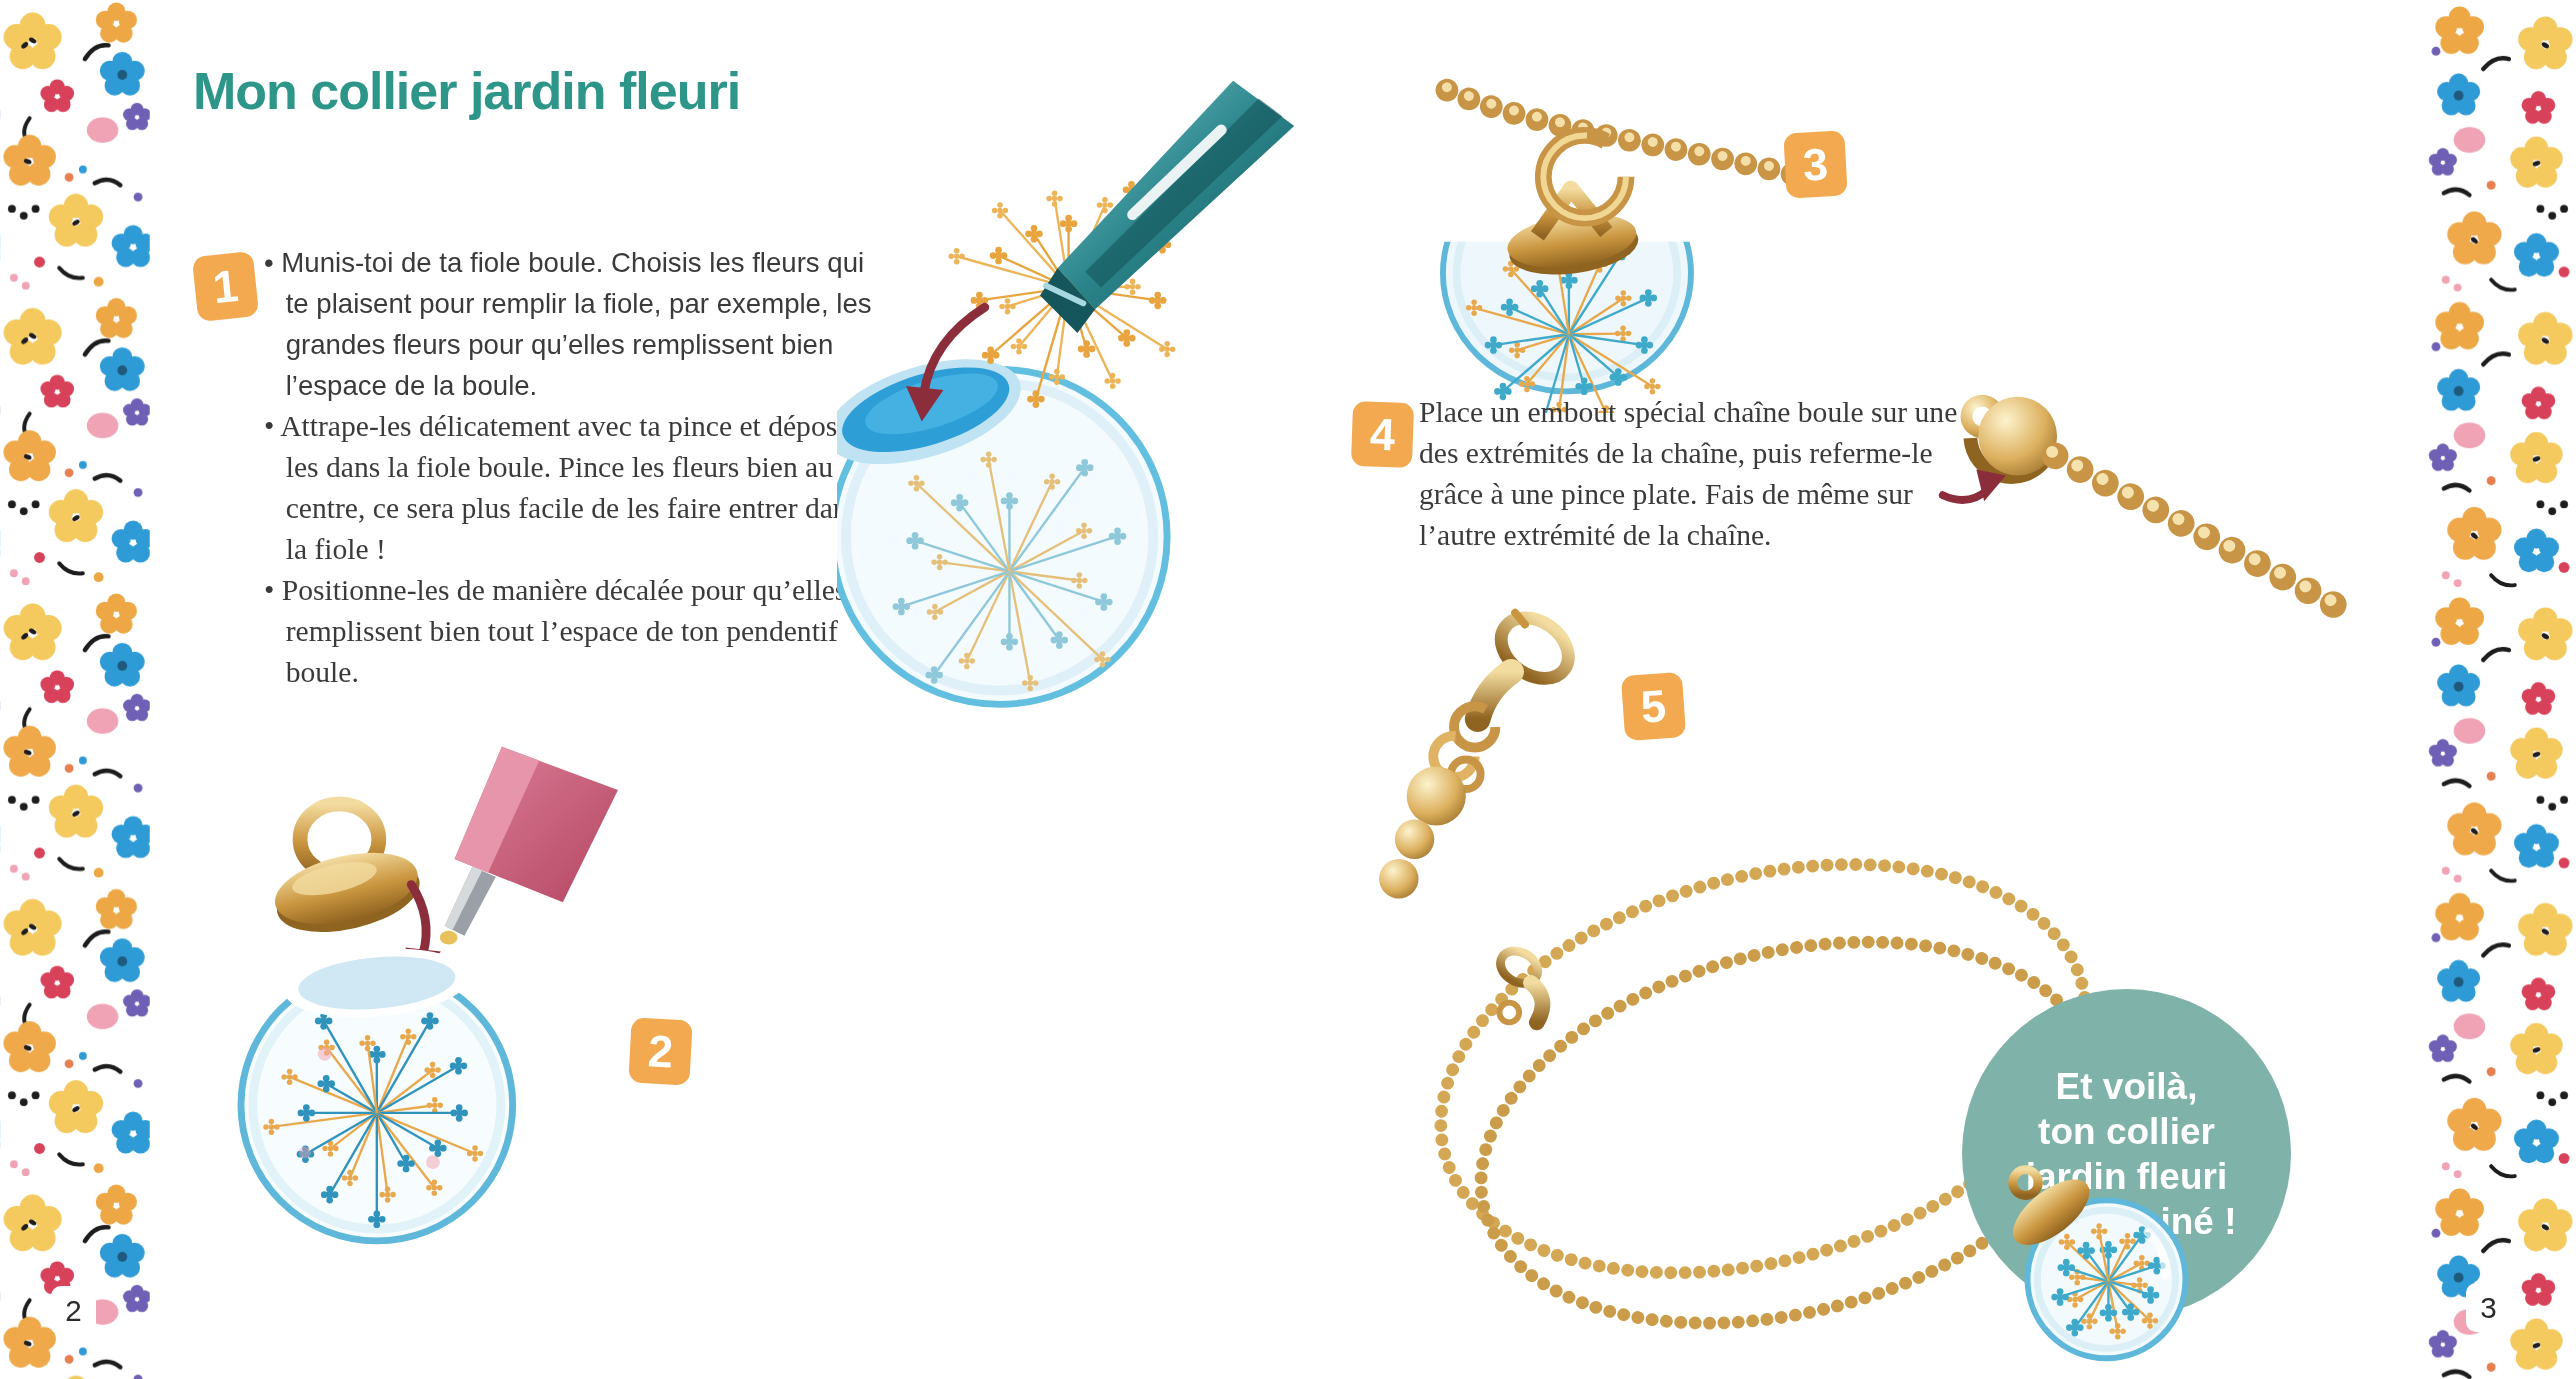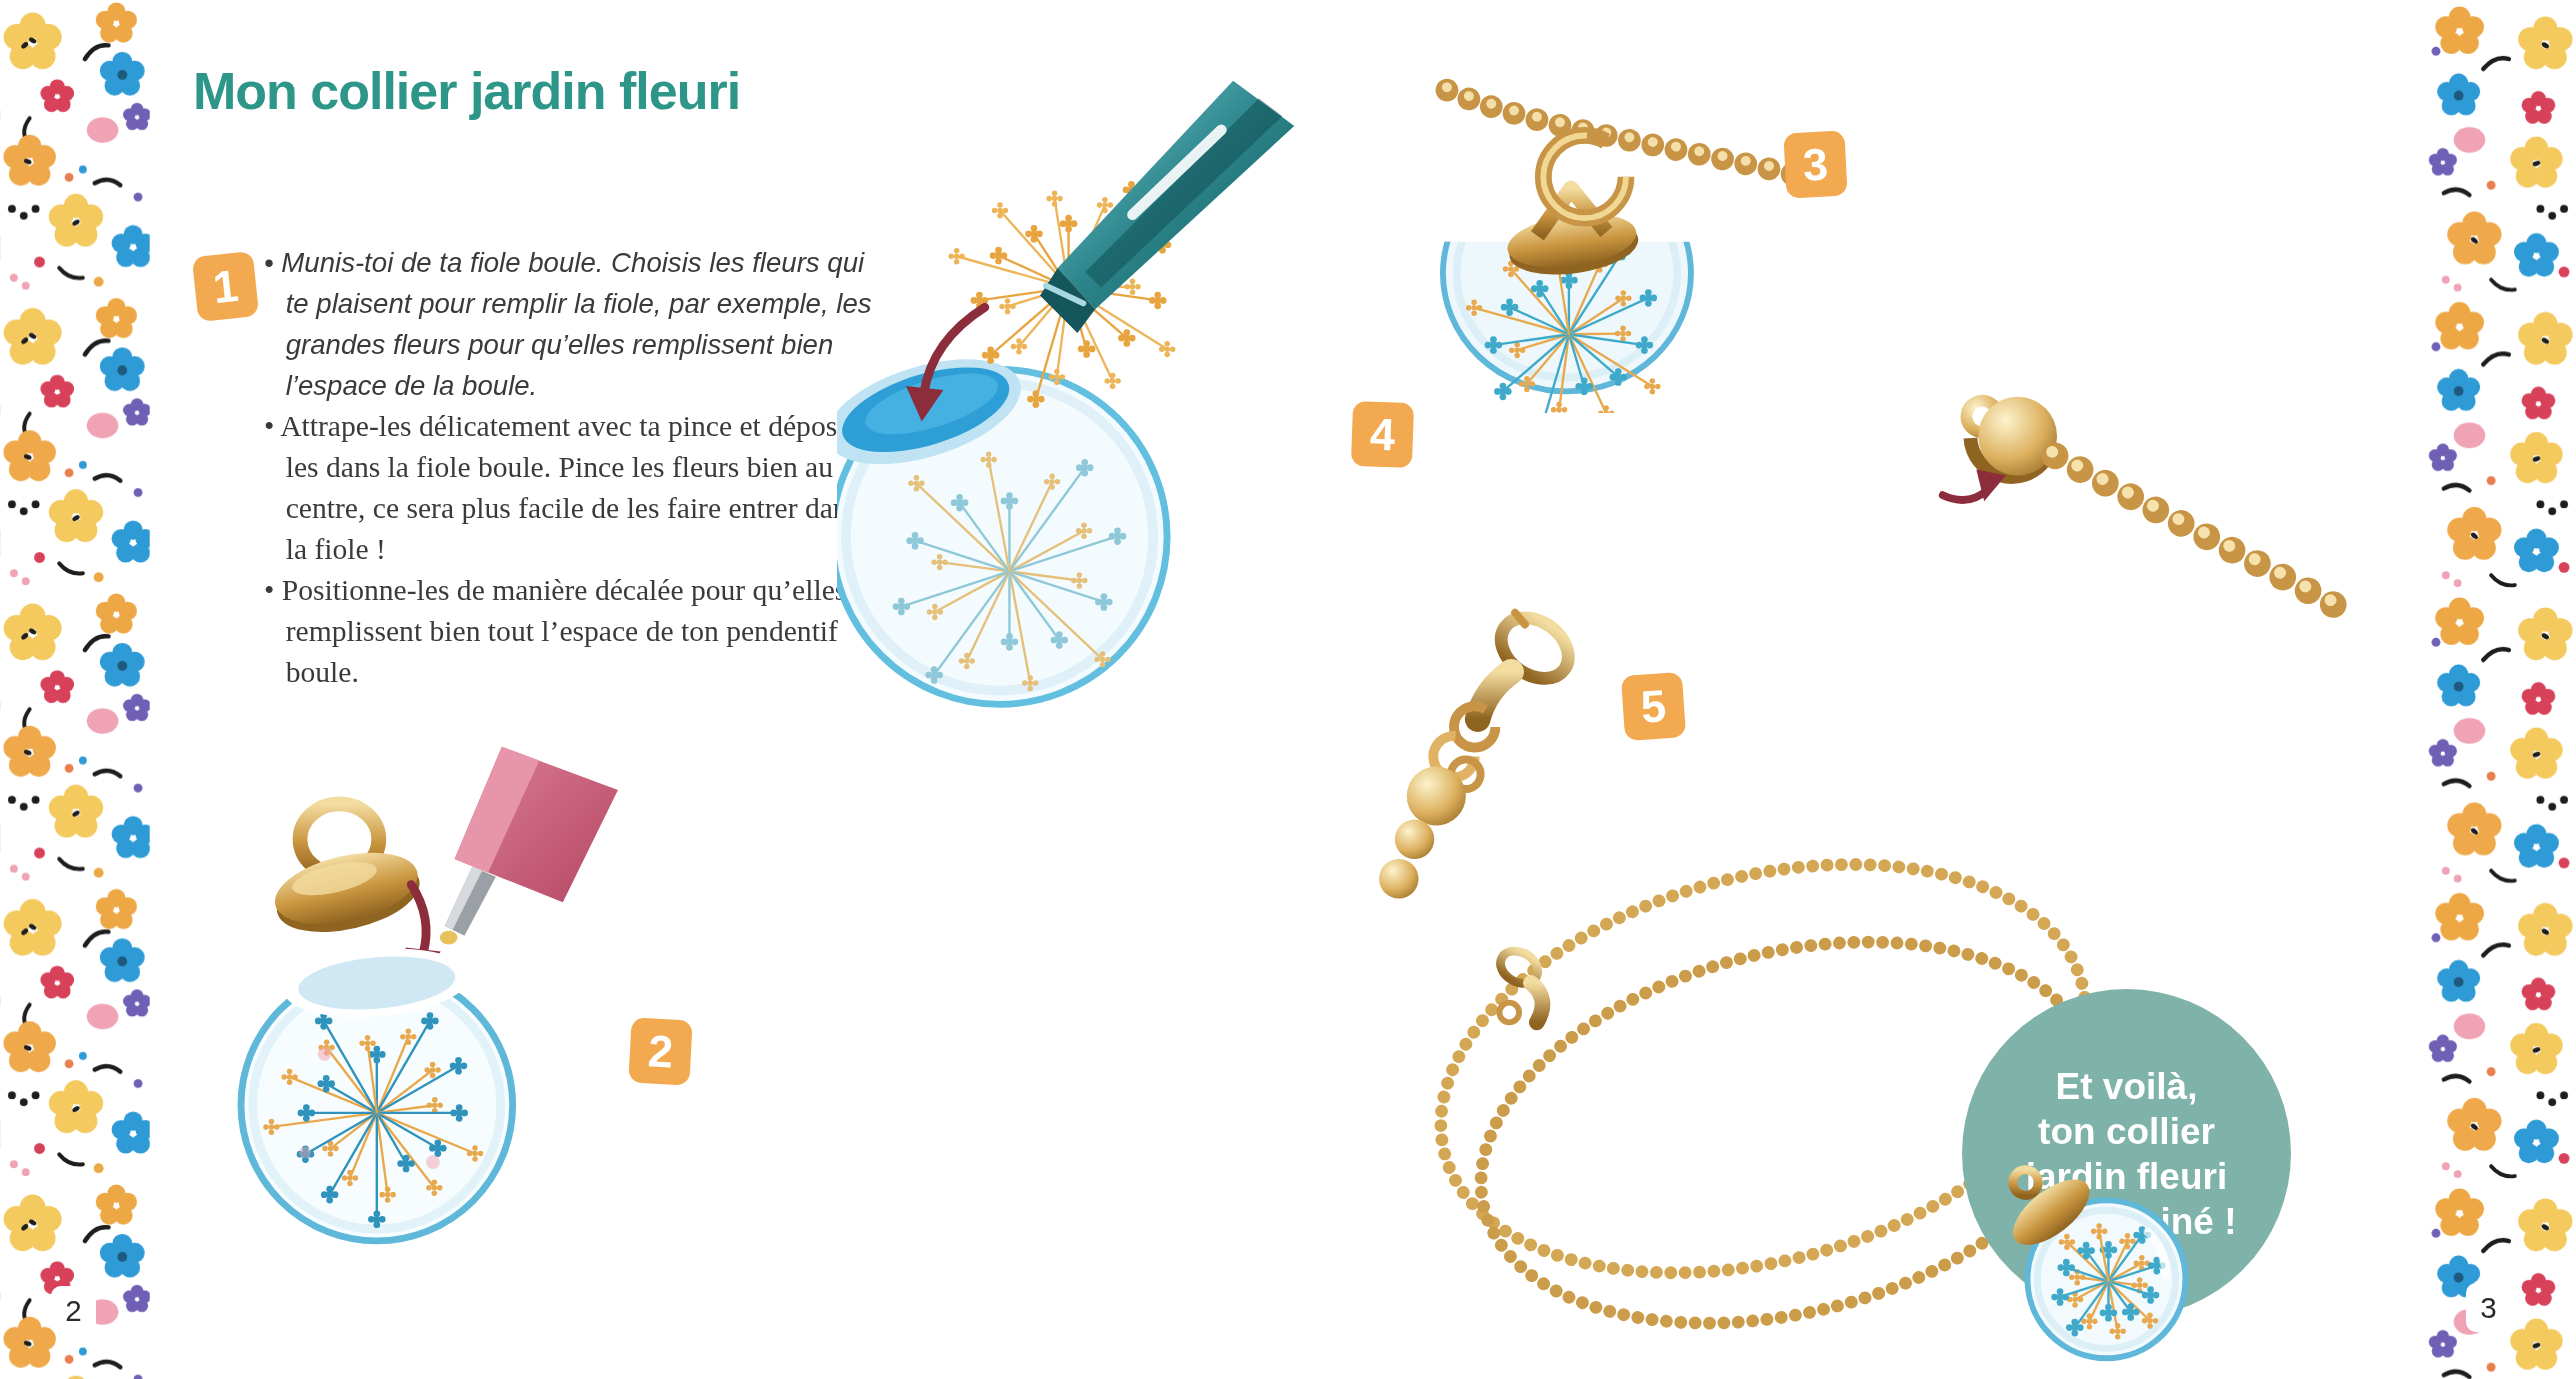--- a/index.html
+++ b/index.html
@@ -7,21 +7,21 @@
           font-family:"Liberation Serif", serif;color:#3b3b3b;}
   .abs{position:absolute;}
   .title{font-family:"Liberation Sans", sans-serif;font-weight:bold;font-size:52px;
          color:#2d9688;letter-spacing:-1px;white-space:nowrap;}
   .step-badge{width:61px;height:65px;background:#f2a94f;border-radius:12.8px;
       display:flex;align-items:center;justify-content:center;color:#ffffff;
       font-family:"Liberation Sans", sans-serif;font-weight:bold;font-size:45px;}
   .step-text{font-size:29.6px;line-height:41px;color:#3a3a3a;}
   .bullets p{margin:0 0 0 21.7px;text-indent:-21.7px;}
   .bullets p::before{content:"• ";}
-  .casual{font-family:"Liberation Sans", sans-serif;font-size:27.6px;font-style:italic;}
+  .casual{font-family:"Liberation Sans", sans-serif;font-size:27.6px;}
   .badge-circle{width:329px;height:329px;border-radius:50%;background:#7fb2a9;
       display:flex;flex-direction:column;align-items:center;justify-content:center;
       text-align:left;color:#ffffff;font-family:"Liberation Sans", sans-serif;
       font-weight:bold;font-size:37px;line-height:45px;}
   .pagenum{width:45px;height:49px;background:#ffffff;border-radius:9.9px;
       display:flex;align-items:center;justify-content:center;
       font-family:"Liberation Sans", sans-serif;font-size:29.6px;color:#2b2b2b;}
 </style>
 </head>
 <body>
@@ -781,20 +781,21 @@
     </g>
   </svg>
 
   <div class="abs step-badge" style="left:1785px;top:132px;transform:rotate(-3deg)">
     <span>3</span>
   </div>
 
   <div class="abs step-badge" style="left:1352px;top:402px;transform:rotate(2deg)">
     <span>4</span>
   </div>
+  <div class="abs step-text" style="left:1419px;top:392px;width:576px">Place un embout spécial chaîne boule sur une des extrémités de la chaîne, puis referme-le grâce à une pince plate. Fais de même sur l’autre extrémité de la chaîne.</div>
 
   <svg class="abs" style="left:1931px;top:379px" width="453" height="261" viewBox="0 0 460 265">
     <defs>
       <radialGradient id="goldD" cx="0.35" cy="0.3" r="0.9">
         <stop offset="0" stop-color="#fdf3cd"></stop>
           <stop offset="0.55" stop-color="#dcb05e"></stop>
           <stop offset="1" stop-color="#8f6320"></stop>
       </radialGradient>
     </defs>
     <g>

